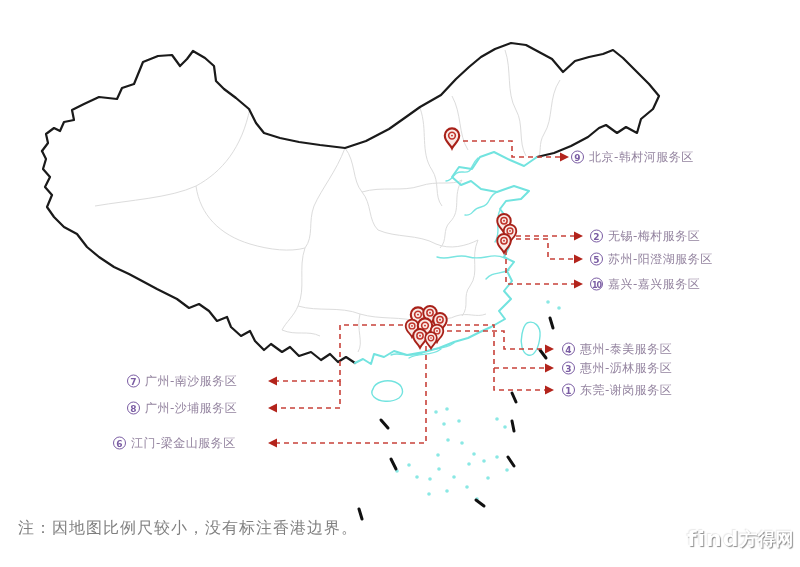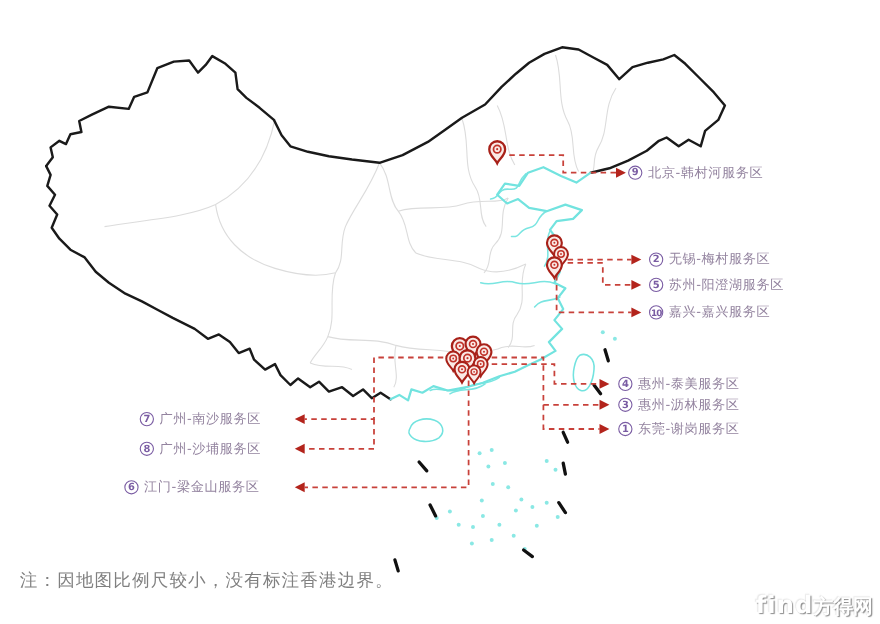--- a/index.html
+++ b/index.html
@@ -24,21 +24,21 @@
   .pin-ring{fill:none;stroke:var(--pin-ring);stroke-width:2;}
   .pin-dot{fill:var(--pin-ring);}
   .title{position:absolute;left:274px;top:34px;font-size:14px;letter-spacing:1px;
          color:var(--title);font-weight:bold;}
   .note{position:absolute;left:18px;top:518px;font-size:16px;color:var(--note);letter-spacing:1px;}
   .label{position:absolute;display:flex;align-items:center;gap:5px;transform:translateY(-50%);white-space:nowrap;}
   .badge{width:13px;height:13px;flex:0 0 13px;border:1px solid var(--badge);border-radius:50%;
          color:var(--badge);font-size:9px;line-height:13px;text-align:center;font-weight:bold;box-sizing:border-box;}
   .badge.two{font-size:8px;letter-spacing:-1px;}
   .ltext{font-size:12px;color:var(--ltext);letter-spacing:0.5px;}
-  .watermark{position:absolute;left:687px;top:538px;display:flex;align-items:center;
+  .watermark{position:absolute;left:687px;top:526px;display:flex;align-items:center;
              color:#ffffff;text-shadow:1px 1px 1px rgba(120,120,120,.85),-1px -1px 1px rgba(200,200,200,.4);}
   .wm-latin{font-size:22px;font-weight:bold;letter-spacing:1px;}
   .wm-cjk{font-size:18px;font-weight:bold;}
 </style>
 </head>
 <body>
 
 <div id="stage">
 
   <svg width="800" height="567" viewBox="0 0 800 567">

